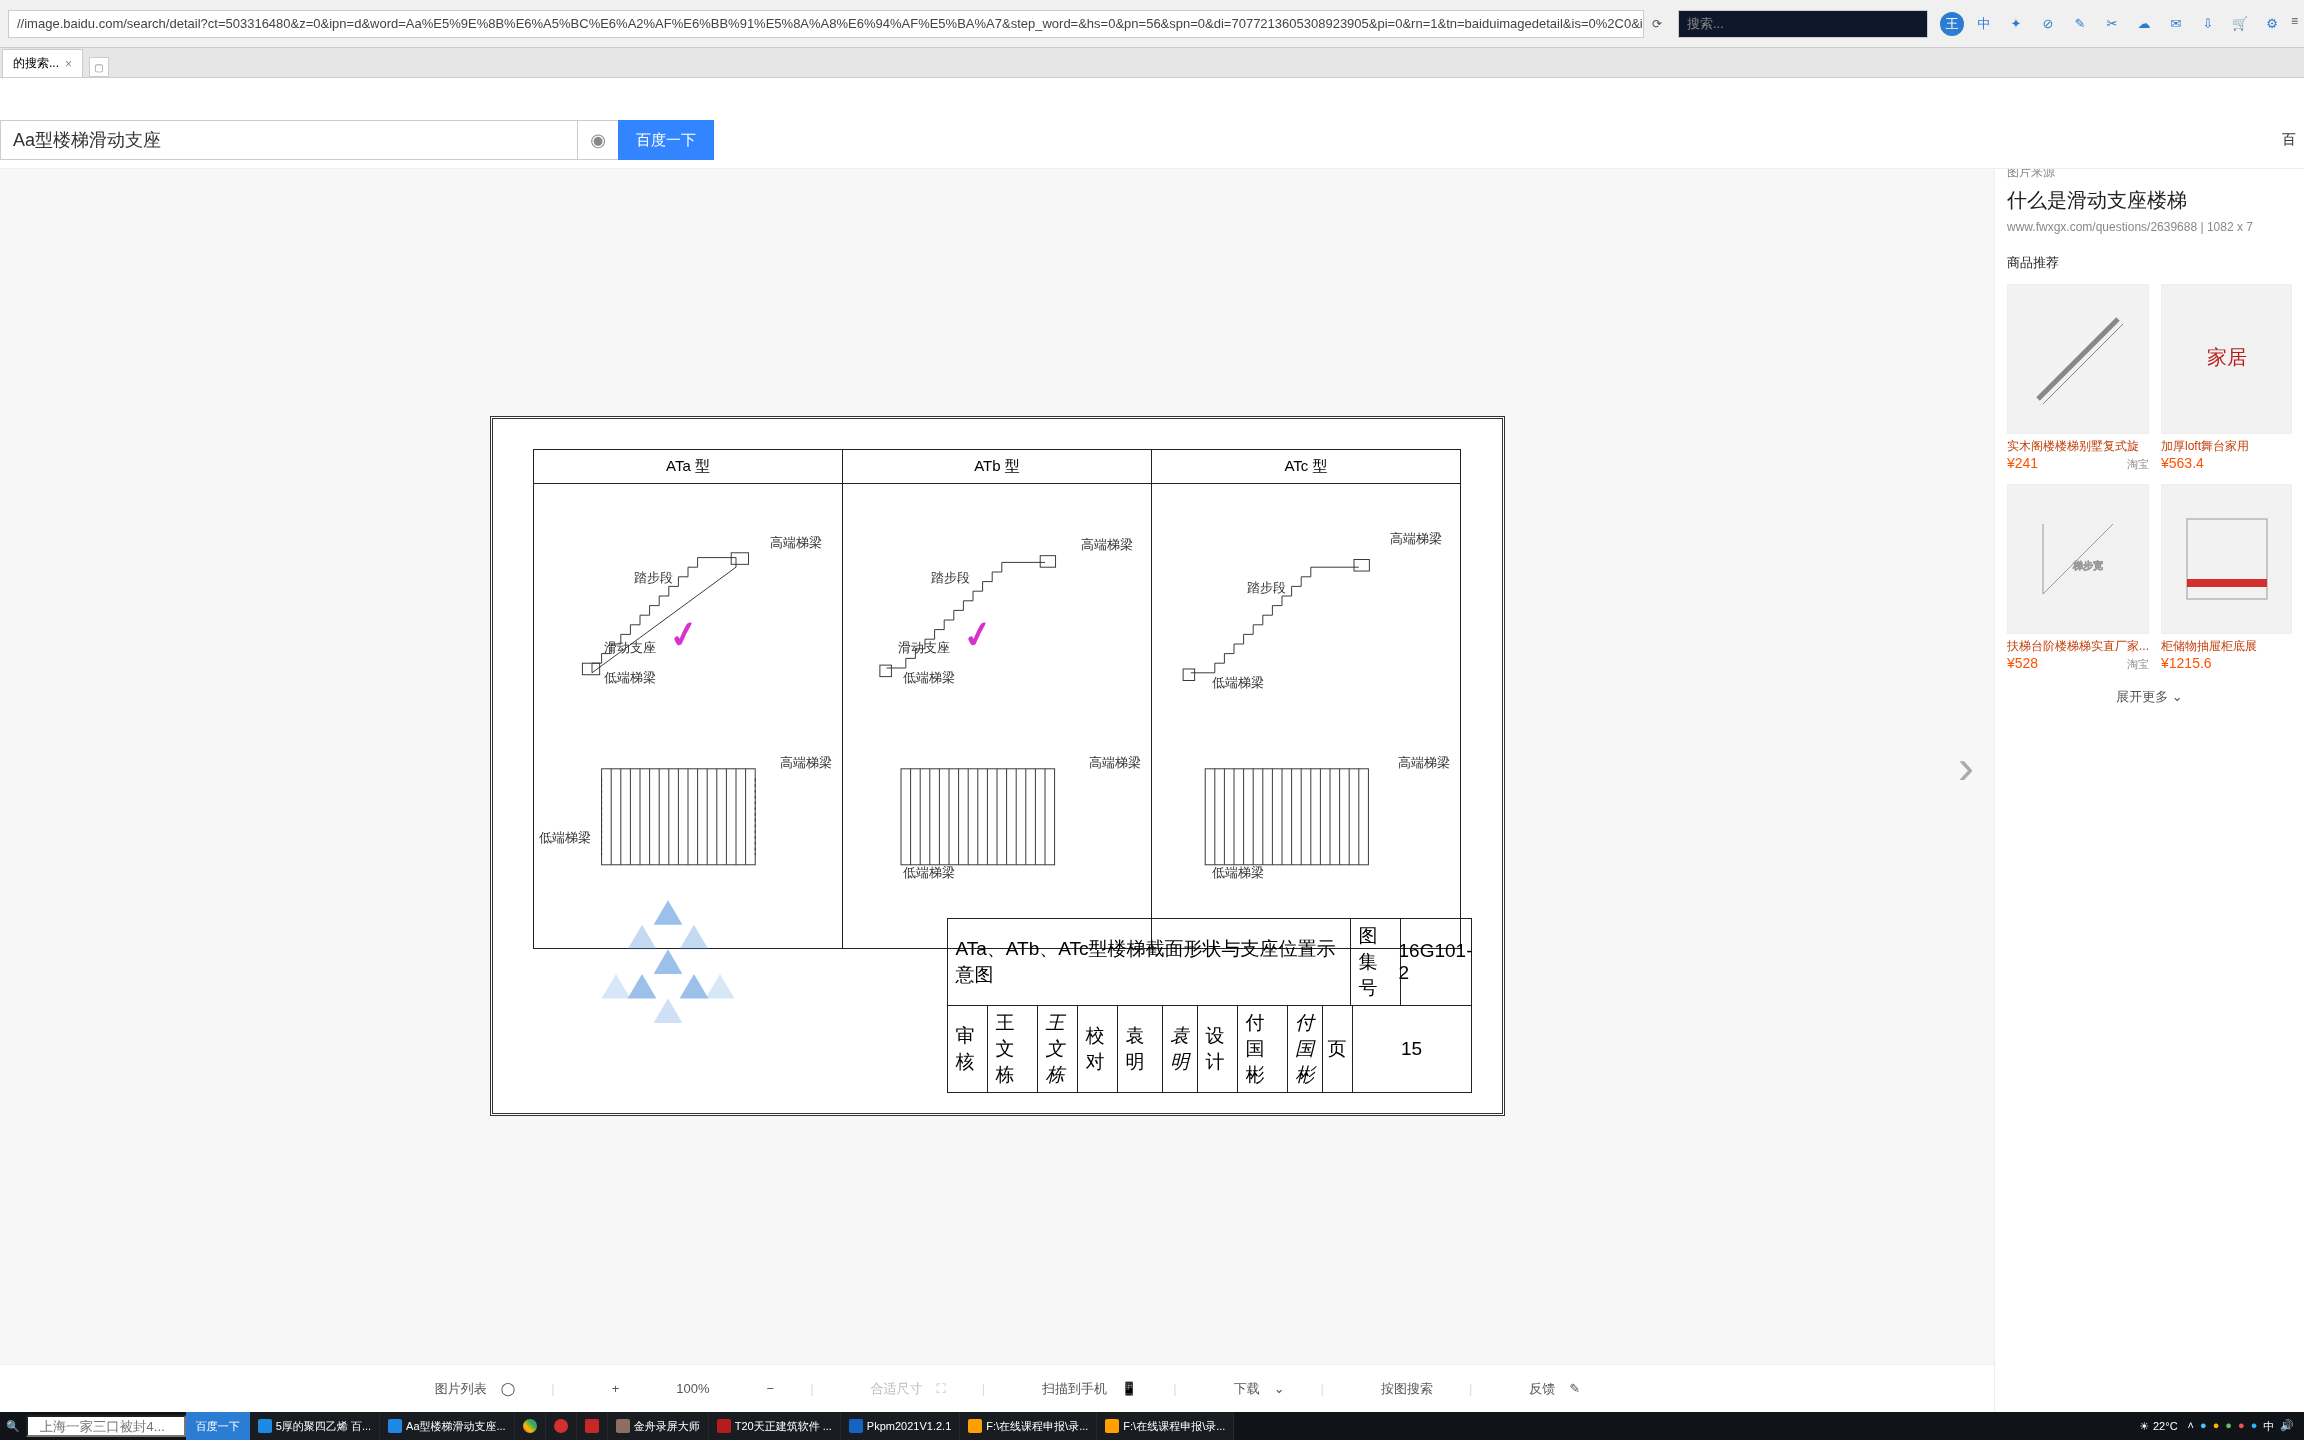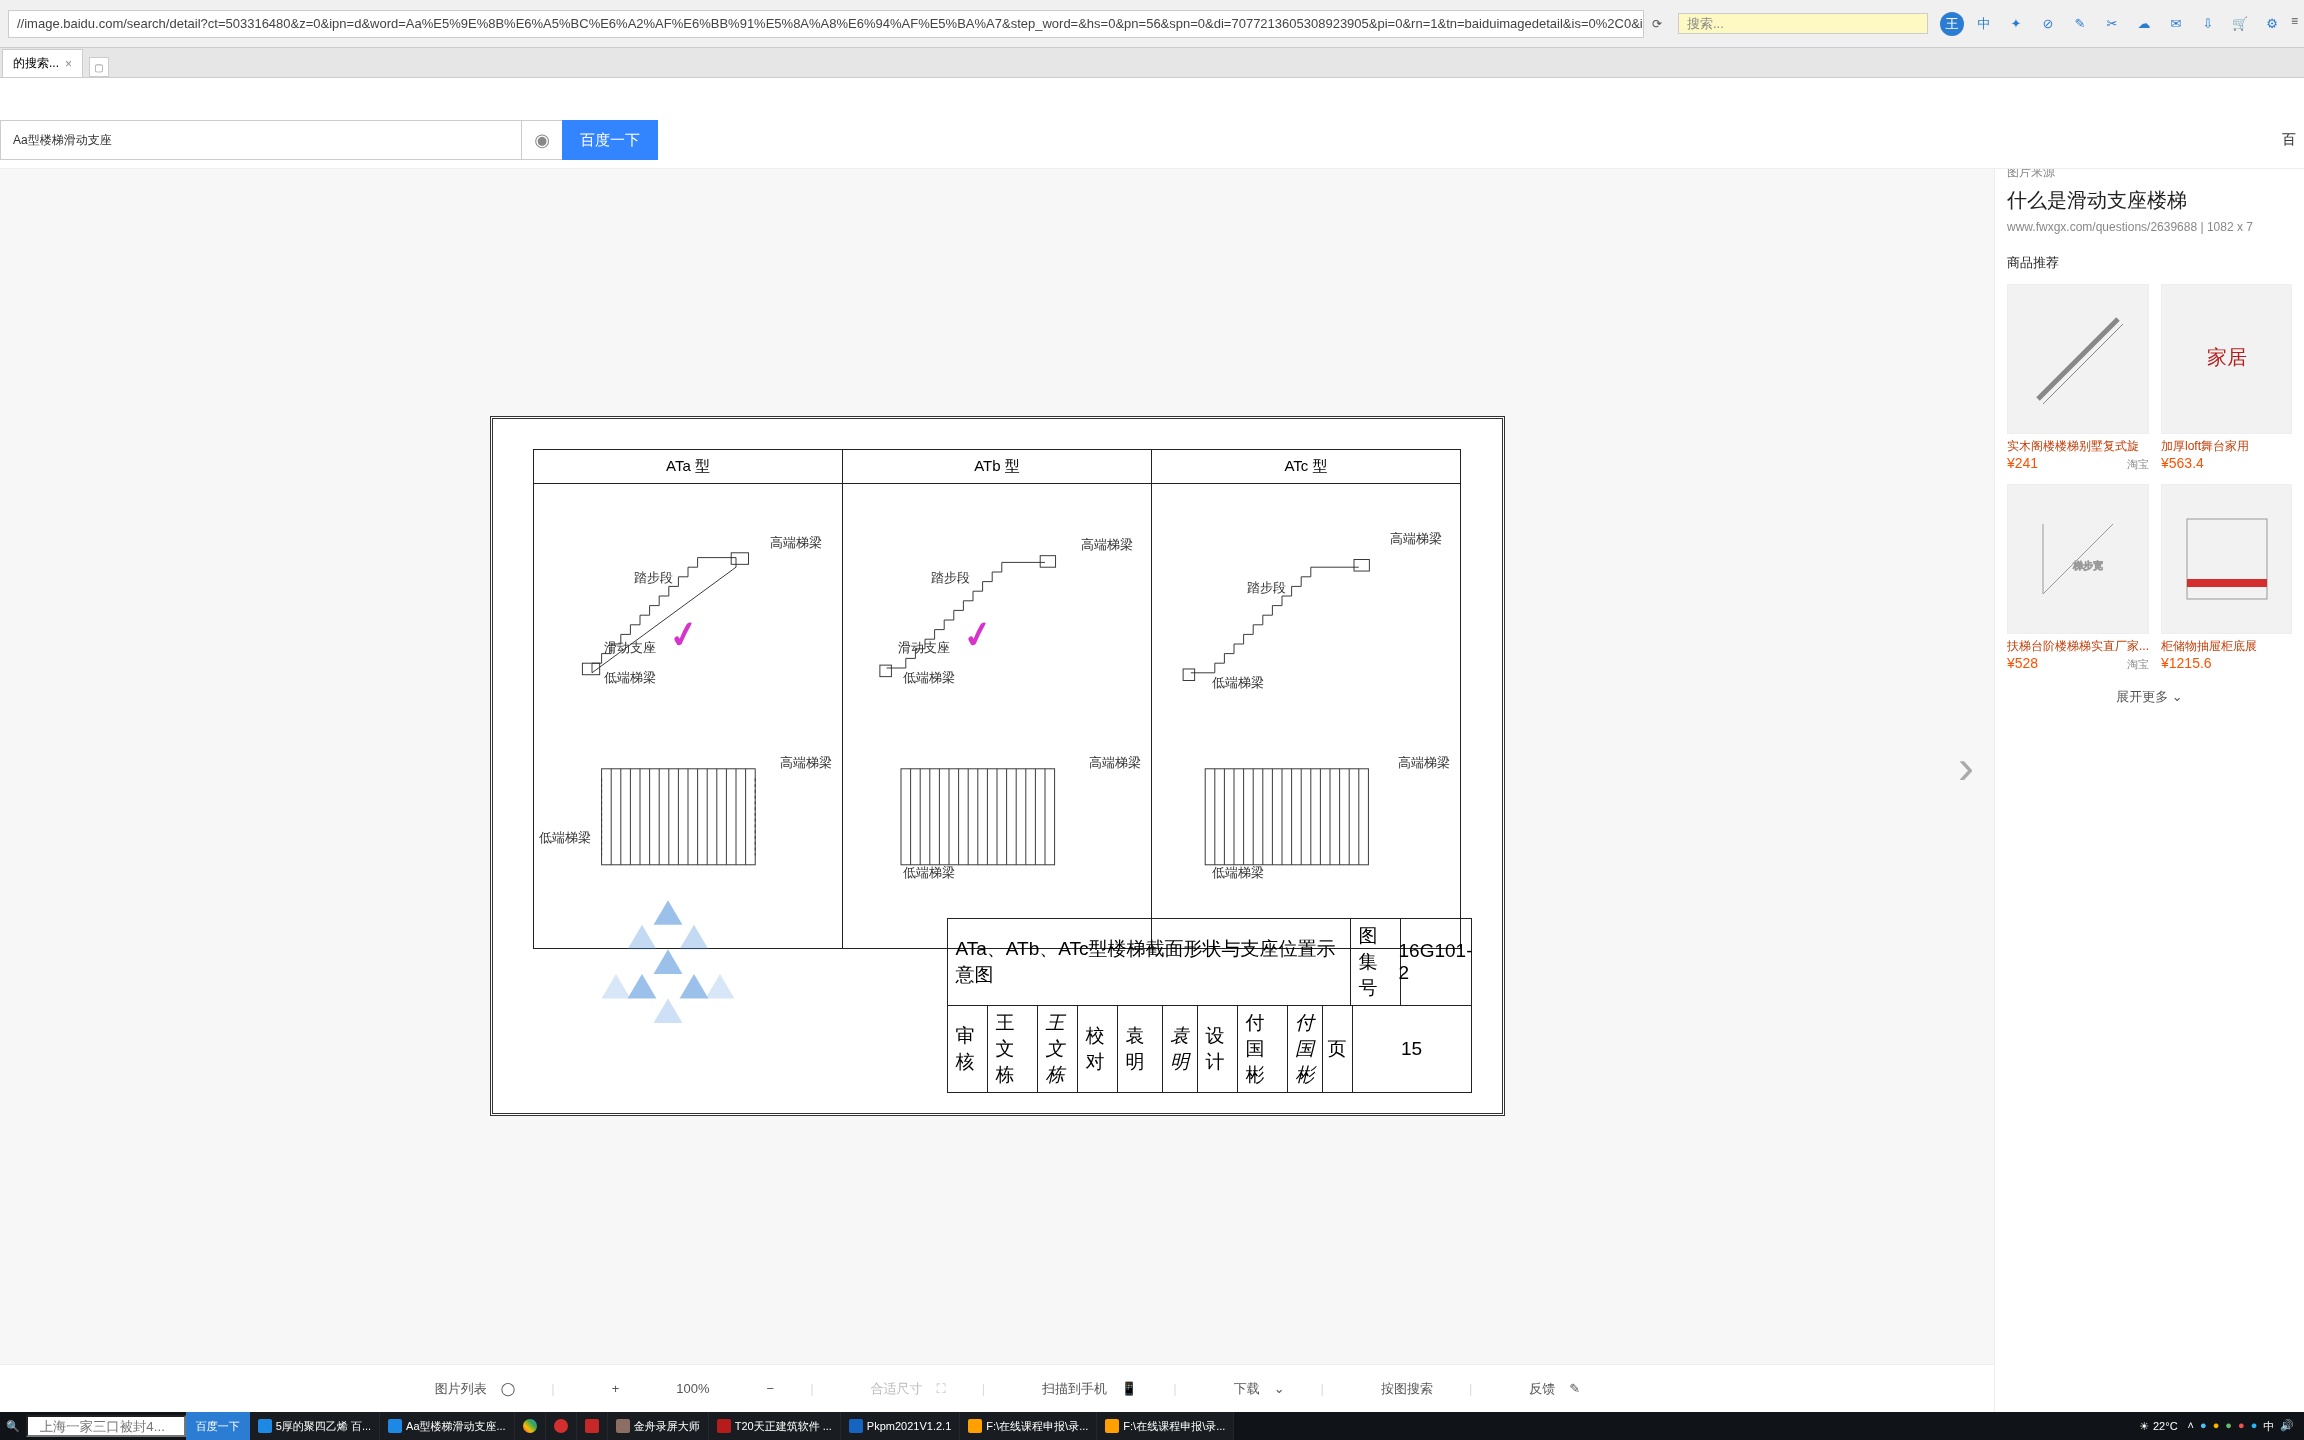--- a/index.html
+++ b/index.html
@@ -2,39 +2,39 @@
 <html><head>
 <meta charset="utf-8">
 <style>
 * { margin: 0; padding: 0; box-sizing: border-box; font-family: "Microsoft YaHei", Arial, sans-serif; }
 body { width: 2304px; height: 1440px; background: #fff; overflow: hidden; font-size: 12px; position: relative; }
 
 
 .browser-top { height: 48px; background: #f0f0f0; border-bottom: 1px solid #ccc; display: flex; align-items: center; padding: 0 8px; position: relative; }
 .url-bar { flex: 1; height: 28px; background: #fff; border: 1px solid #ccc; padding: 0 8px; font-size: 13px; color: #444; display: flex; align-items: center; overflow: hidden; white-space: nowrap; }
 .refresh-icon { margin: 0 8px; color: #555; cursor: pointer; }
-.search-bar { width: 250px; height: 21px; background: #fef9c3; border: 1px solid #ccc; padding: 0 8px; font-size: 13px; color: #888; display: flex; align-items: center; margin-left: 8px; }
+.search-bar { width: 250px; height: 28px; background: #0f172a; border: 1px solid #ccc; padding: 0 8px; font-size: 13px; color: #888; display: flex; align-items: center; margin-left: 8px; }
 .ext-icons { display: flex; gap: 8px; margin-left: 12px; margin-right: 12px; }
 .ext-icon { width: 24px; height: 24px; border-radius: 4px; display: flex; align-items: center; justify-content: center; font-size: 13px; }
 .ext-blue { background: #2b7cd3; color: #fff; border-radius: 50%; }
 .ext-txt { color: #2b7cd3; }
 
 
 .tab-bar { height: 30px; background: #e6e6e6; display: flex; align-items: flex-end; border-bottom: 1px solid #ccc; }
 .tab { height: 28px; padding: 0 10px; background: #fff; border: 1px solid #ccc; border-bottom: none; font-size: 12px; display: flex; align-items: center; gap: 6px; margin-left: 2px; }
 .tab .close { color: #888; cursor: pointer; }
 .new-tab { width: 20px; height: 20px; border: 1px solid #ccc; background: #fff; margin-left: 6px; display: flex; align-items: center; justify-content: center; font-size: 10px; color: #888; }
 
 
 .content { position: absolute; top: 78px; left: 0; right: 0; bottom: 28px; display: flex; background: #fff; }
 
 
 .baidu-bar { position: absolute; top: 100px; left: 0; width: 100%; padding: 20px 0 8px 0; display: flex; align-items: center; background: #fff; border-bottom: 1px solid #eee; z-index: 5; }
 .baidu-search-wrap { display: flex; align-items: center; }
-.baidu-search { width: 522px; height: 40px; border: 1px solid #ccc; padding: 0 12px; font-size: 12px; color: #333; }
+.baidu-search { width: 578px; height: 40px; border: 1px solid #ccc; padding: 0 12px; font-size: 18px; color: #333; }
 .camera-icon { width: 40px; height: 40px; border-top: 1px solid #ccc; border-bottom: 1px solid #ccc; display: flex; align-items: center; justify-content: center; color: #888; font-size: 18px; }
 .baidu-btn { width: 96px; height: 40px; background: #3385ff; color: #fff; border: none; font-size: 15px; cursor: pointer; }
 .baidu-link { position: absolute; right: 8px; color: #333; font-size: 14px; }
 
 
 .main-image-area { flex: 1; display: flex; align-items: center; justify-content: center; background: #f7f7f7; margin-top: 90px; margin-bottom: 48px; position: relative; }
 .diagram-img { width: 1015px; height: 700px; background: #fff; border: 3px double #333; padding: 30px 20px 10px 20px; position: relative; }
 .diagram-table { display: flex; width: 928px; height: 500px; border: 1.5px solid #222; margin: 0 auto; }
 .diagram-col { flex: 1; border-right: 1.5px solid #222; position: relative; }
 .diagram-col:last-child { border-right: none; }

